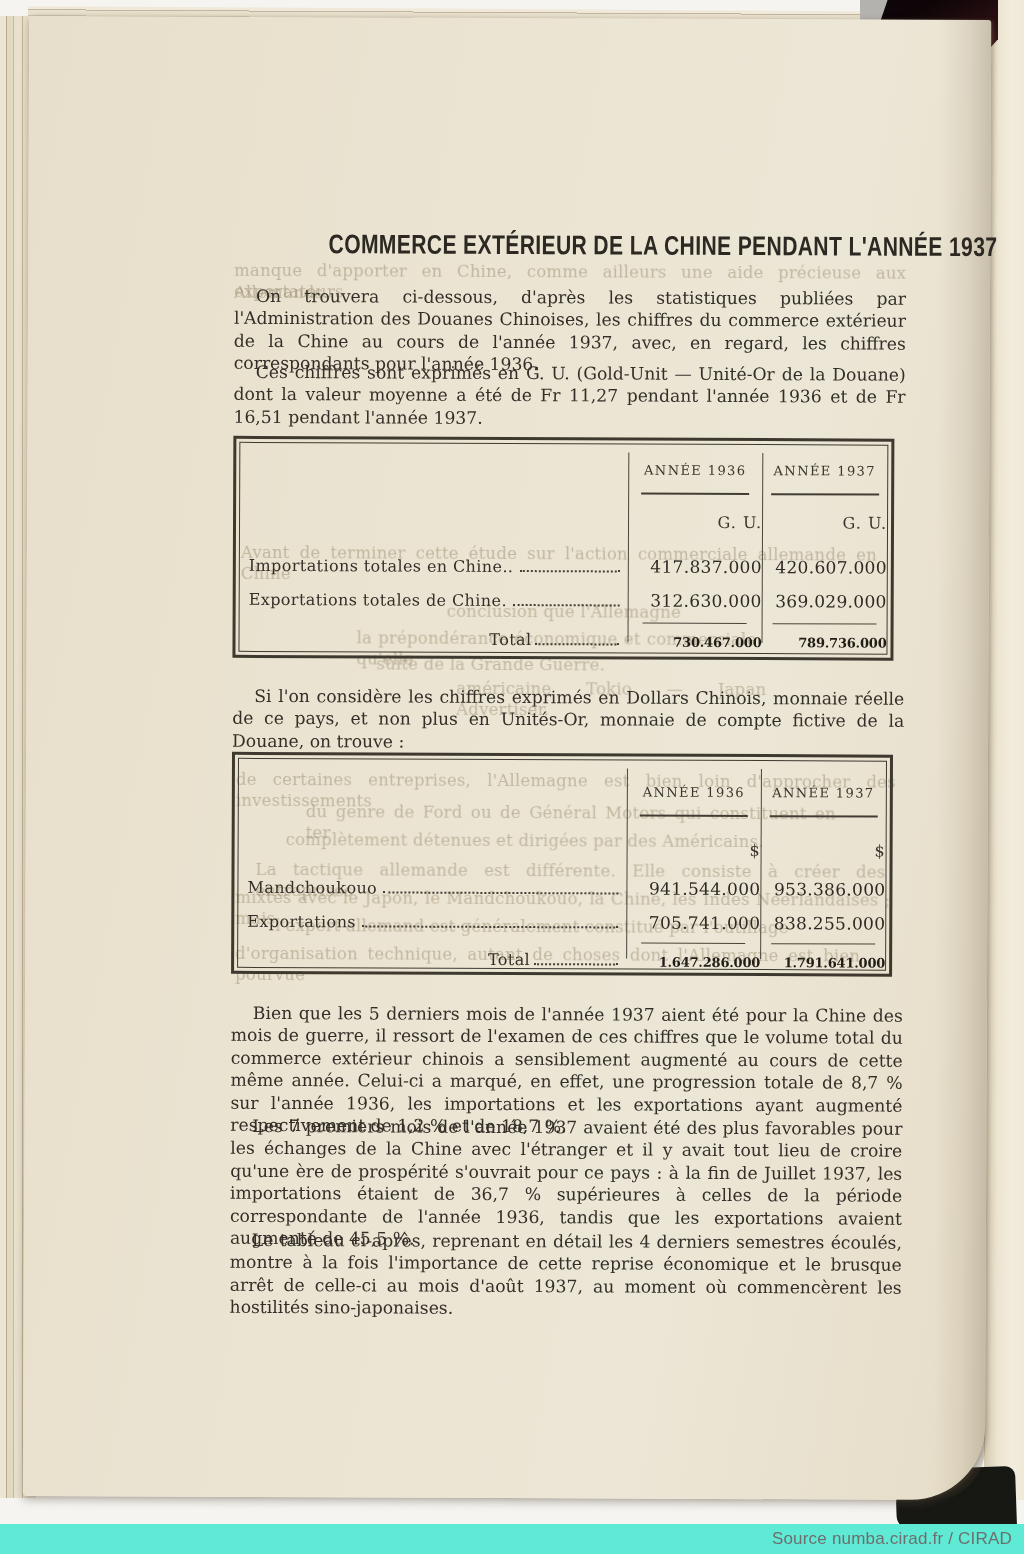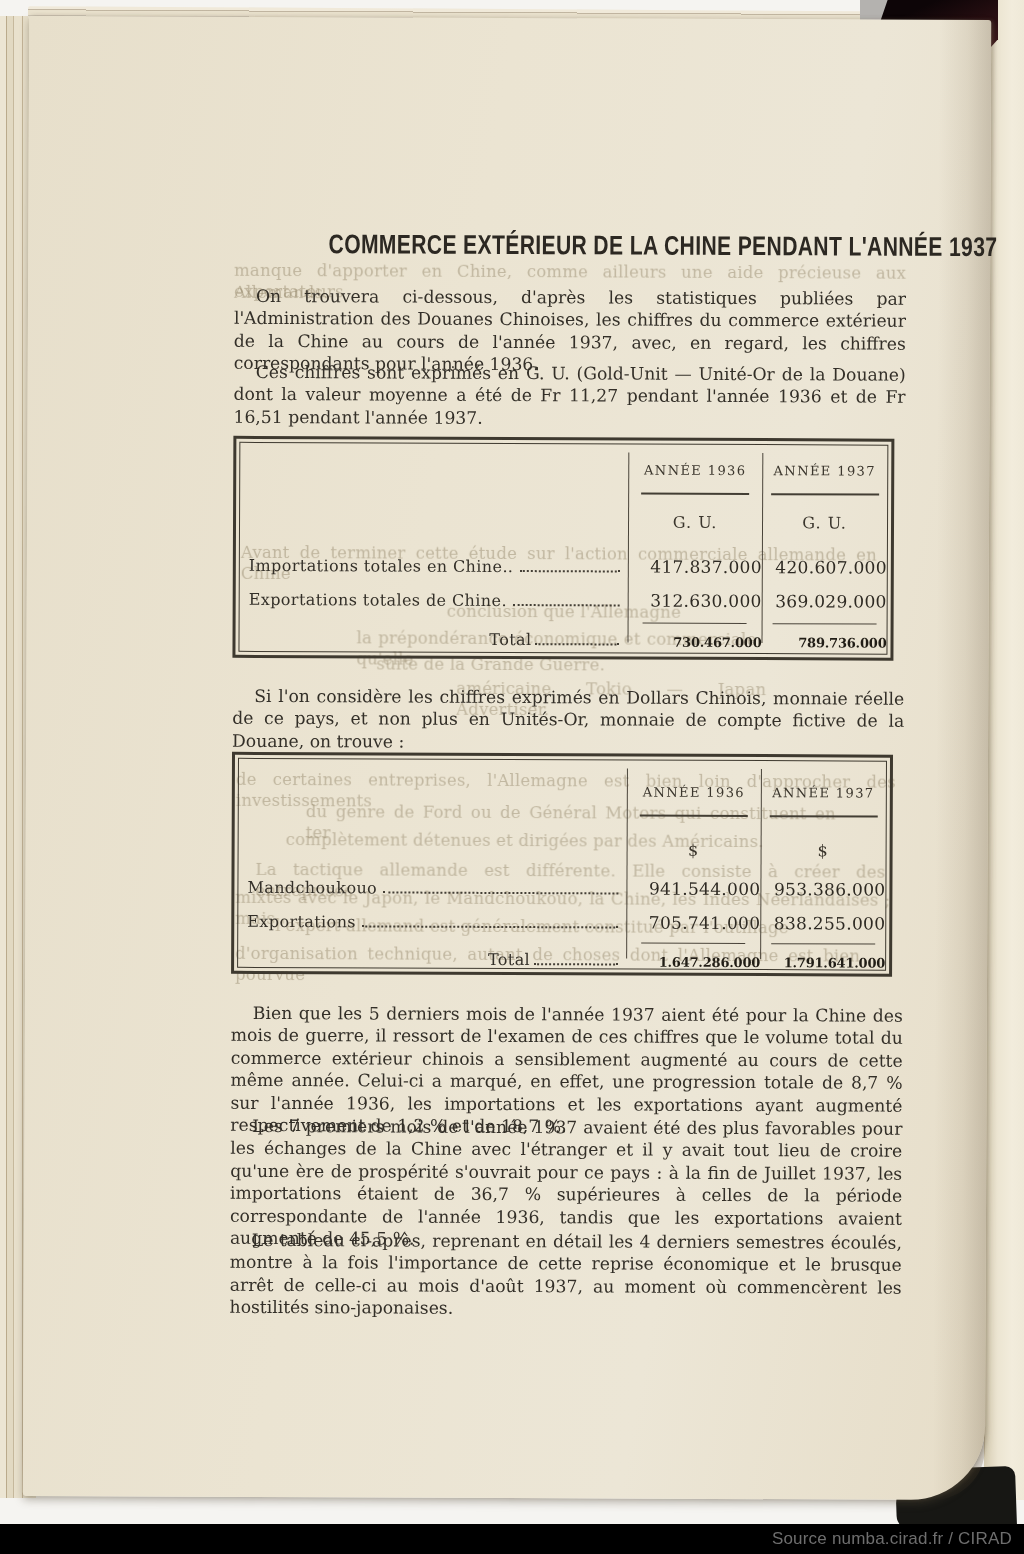--- a/index.html
+++ b/index.html
@@ -92,33 +92,33 @@
   .sep1{left:388px;} .sep2{left:522px;}
   .trow{
     position:absolute;left:0;width:100%;display:grid;
     grid-template-columns:388px 134px 125px;align-items:end;
   }
   .hd{
     text-align:center;font-size:13px;letter-spacing:1.4px;color:#3b362d;
     font-weight:400;
   }
   .hd-rule{width:108px;height:2px;background:#433e34;margin:0 auto;}
-  .unit{text-align:center;font-size:16px;color:#3b362d;letter-spacing:1px;}
+  .unit{text-align:right;font-size:16px;color:#3b362d;letter-spacing:1px;}
   .lblcell{display:flex;align-items:flex-end;padding-left:9px;box-sizing:border-box;}
   .lbl{font-size:16px;letter-spacing:.4px;white-space:nowrap;color:#332f28;}
   .lead{flex:1;border-bottom:2px dotted #443f36;margin:0 8px 4px 6px;height:0;}
   .lead-fixed{flex:0 0 84px;border-bottom:2px dotted #443f36;margin:0 8px 4px 4px;height:0;}
   .num{text-align:right;font-size:17px;letter-spacing:.3px;color:#2e2a23;}
   .num-total{font-weight:700;color:#211d16;font-size:13px;letter-spacing:-.2px;}
   .pre-rule{width:104px;height:1px;background:#4a443a;margin:0 auto;}
   .totcell{display:flex;align-items:flex-end;justify-content:flex-end;padding-right:0;}
   
   .footer-bar{
     position:absolute;left:0;top:1524px;width:1024px;height:30px;z-index:9;
-    background:#000000;display:flex;align-items:center;justify-content:flex-end;
+    background:#5eead4;display:flex;align-items:center;justify-content:flex-end;
     font-family:"Liberation Sans", sans-serif;
   }
   .footer-text{color:#6e6e6e;font-size:17px;padding-right:12px;letter-spacing:.2px;}
 </style>
 </head>
 <body>
 
 <div class="canvas">
 
   <div class="left-stack"></div>

